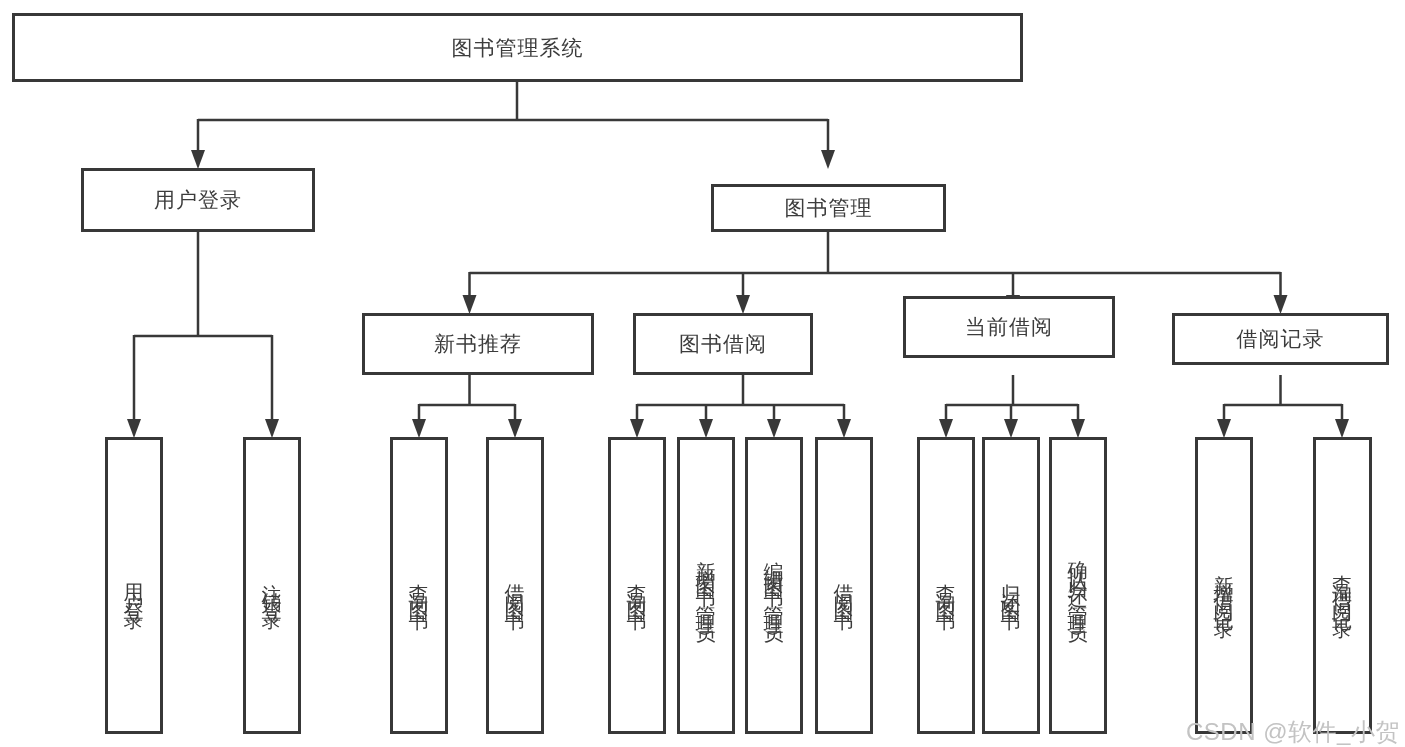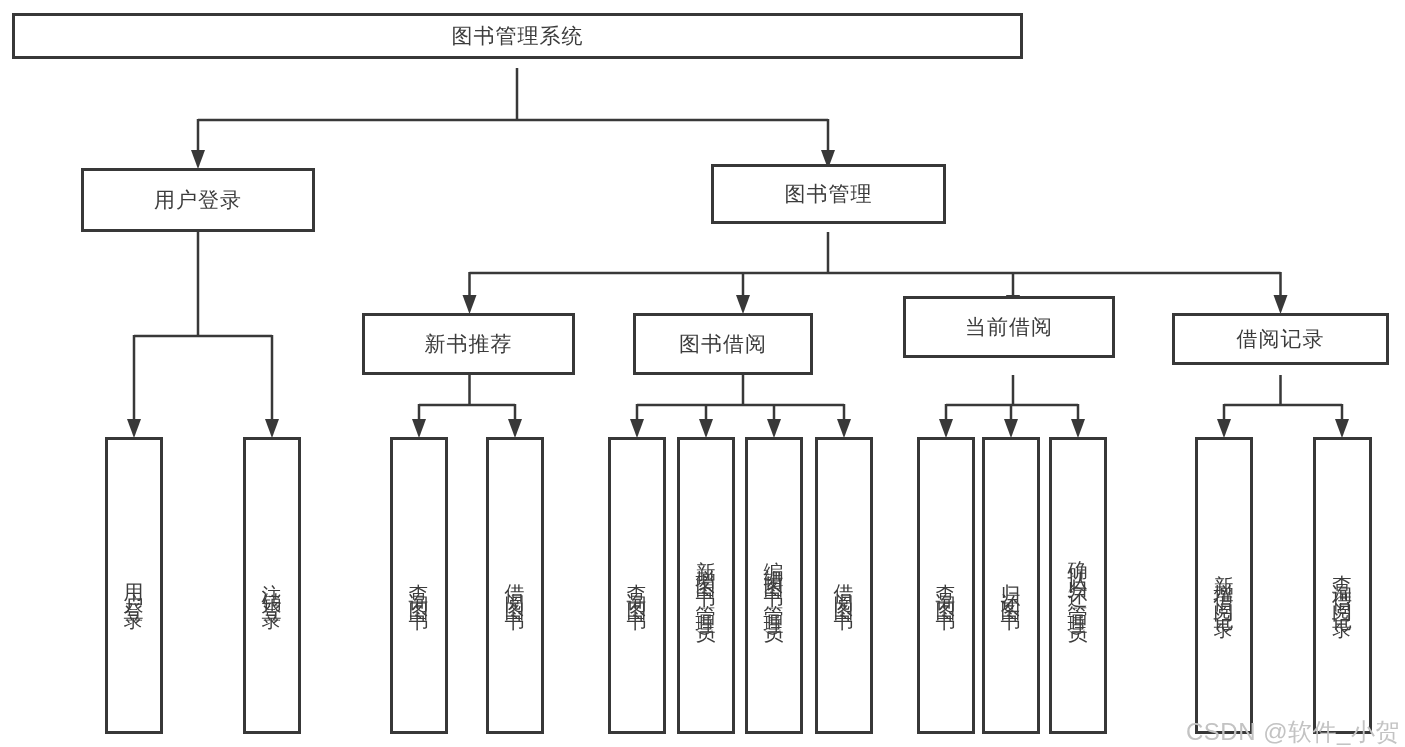--- a/index.html
+++ b/index.html
@@ -57,26 +57,26 @@
       <polygon points="767,419 781,419 774,438"></polygon>
       <polygon points="837,419 851,419 844,438"></polygon>
       <polygon points="939,419 953,419 946,438"></polygon>
       <polygon points="1004,419 1018,419 1011,438"></polygon>
       <polygon points="1071,419 1085,419 1078,438"></polygon>
       <polygon points="1217,419 1231,419 1224,438"></polygon>
       <polygon points="1335,419 1349,419 1342,438"></polygon>
     </g>
   </svg>
 
-  <div class="node h" style="left:12px;top:13px;width:1011px;height:46px">图书管理系统</div>
+  <div class="node h" style="left:12px;top:13px;width:1011px;height:69px">图书管理系统</div>
 
   <div class="node h" style="left:81px;top:168px;width:234px;height:64px">用户登录</div>
-  <div class="node h" style="left:711px;top:164px;width:235px;height:60px">图书管理</div>
+  <div class="node h" style="left:711px;top:184px;width:235px;height:48px">图书管理</div>
 
-  <div class="node h" style="left:362px;top:313px;width:213px;height:62px">新书推荐</div>
+  <div class="node h" style="left:362px;top:313px;width:232px;height:62px">新书推荐</div>
   <div class="node h" style="left:633px;top:313px;width:180px;height:62px">图书借阅</div>
   <div class="node h" style="left:903px;top:296px;width:212px;height:62px">当前借阅</div>
   <div class="node h" style="left:1172px;top:313px;width:217px;height:52px">借阅记录</div>
 
   <div class="node v" style="left:105px;top:437px;width:58px;height:297px">用户登录</div>
   <div class="node v" style="left:243px;top:437px;width:58px;height:297px">注销登录</div>
 
   <div class="node v" style="left:390px;top:437px;width:58px;height:297px">查询图书</div>
   <div class="node v" style="left:486px;top:437px;width:58px;height:297px">借阅图书</div>
 

